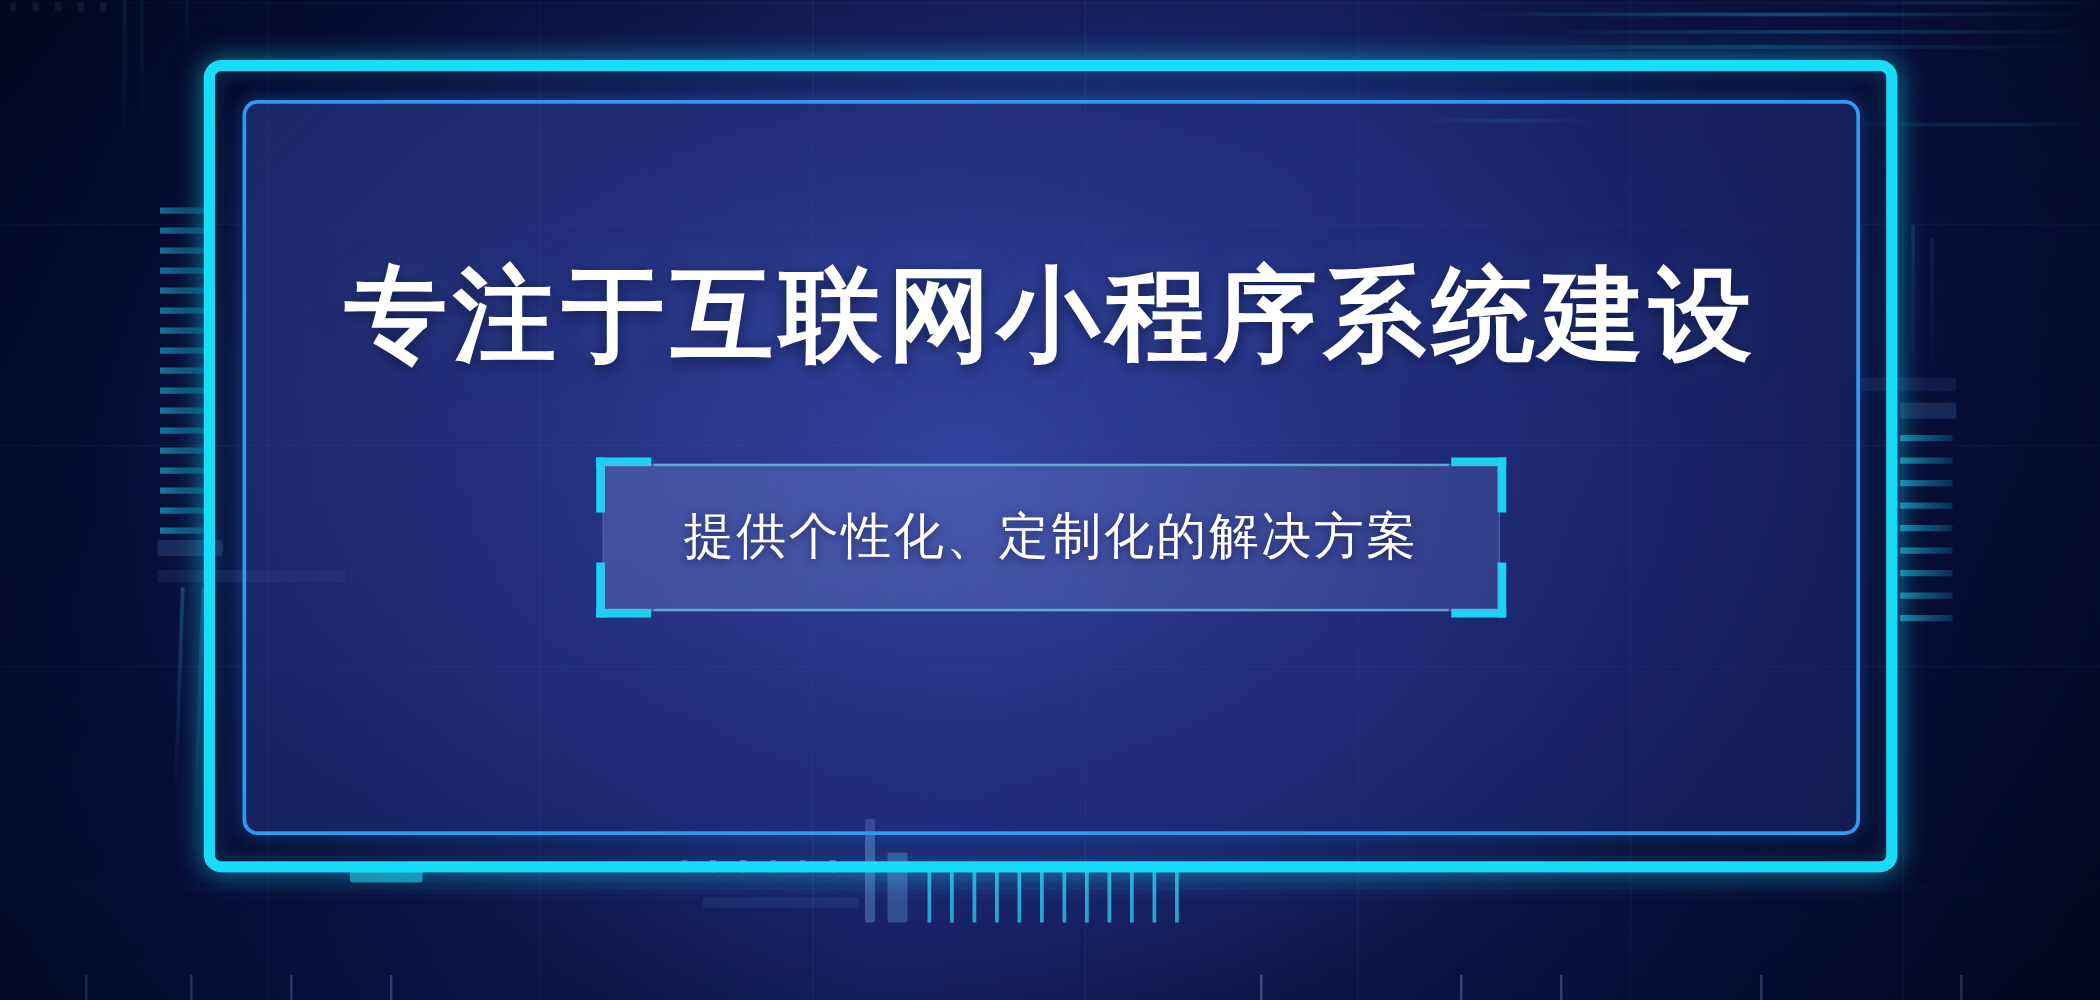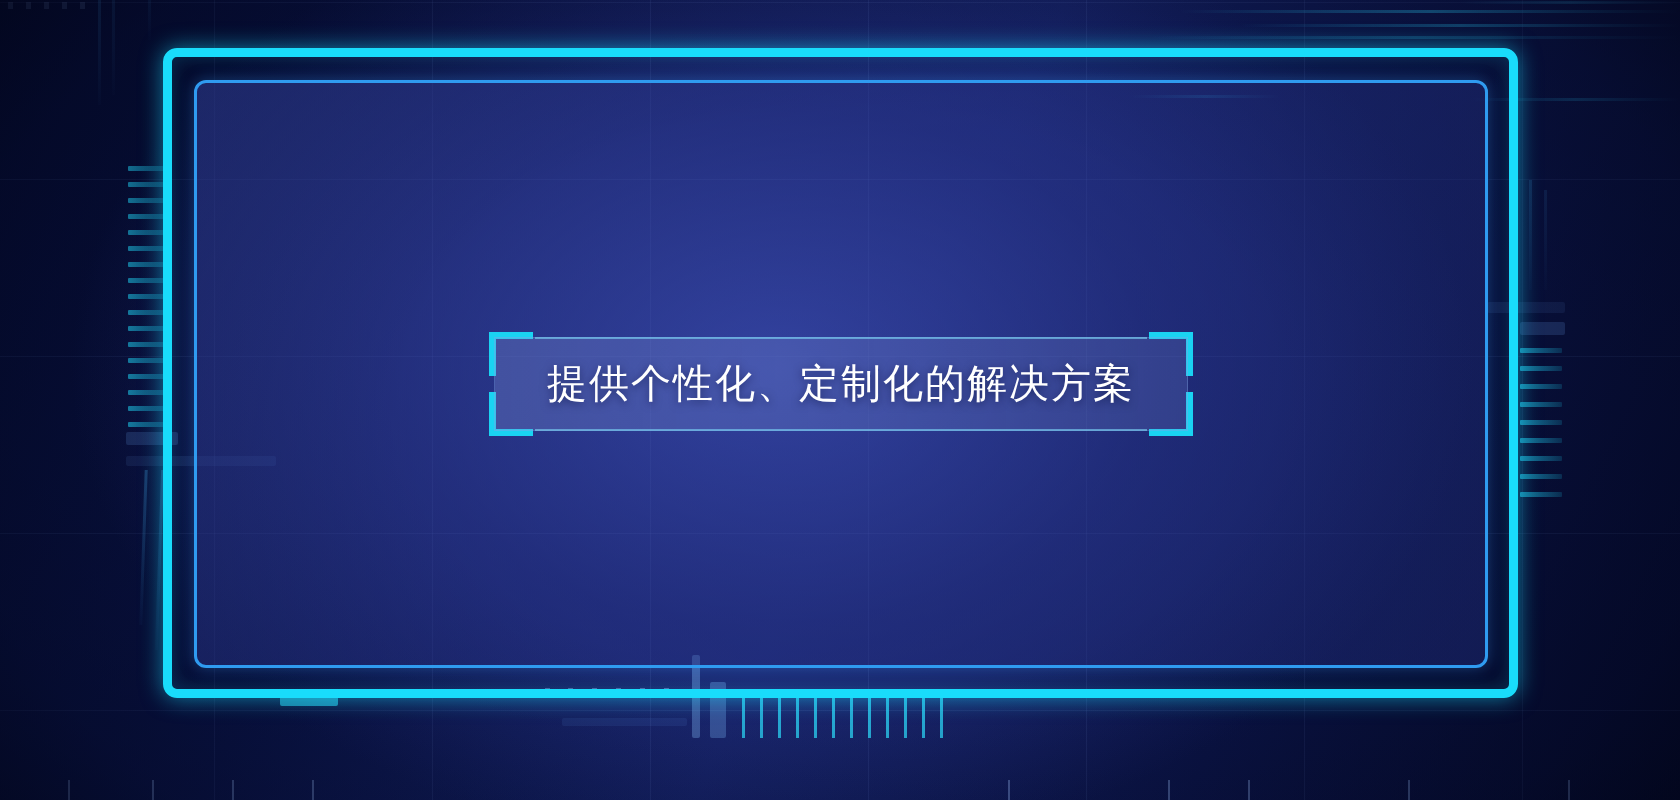--- a/index.html
+++ b/index.html
@@ -130,21 +130,21 @@
     margin-top: 48px;
     transform: translateY(-14px);
   }
   .sub-box {
     position: relative;
     padding: 17px 48px 19px 48px;
     background: linear-gradient(to right, rgba(130,150,220,0.30), rgba(120,140,215,0.22));
     border: 1px solid rgba(130,180,240,0.25);
   }
   .subtitle {
-    margin: 4px;
+    margin: 16px;
     color: #ffffff;
     font-size: 40px;
     font-weight: 400;
     letter-spacing: 2px;
     line-height: 1.2;
     white-space: nowrap;
     text-shadow: 0 2px 8px rgba(4,10,50,0.55);
   }
   
   .corner {
@@ -267,20 +267,21 @@
     <div class="tick-v" style="left:1568px; top:780px; height:20px;"></div>
 
     <div class="vignette"></div>
   </div>
 
   <div class="frame-outer"></div>
   <div class="frame-inner"></div>
 
   <div class="content">
 
+    <h1 class="headline">专注于互联网小程序系统建设</h1>
 
     <div class="sub-wrap">
       <span class="corner tl"></span>
       <span class="corner tr"></span>
       <span class="corner bl"></span>
       <span class="corner br"></span>
       <div class="sub-box">
         <span class="sub-rule top"></span>
         <span class="sub-rule bot"></span>
         <p class="subtitle">提供个性化、定制化的解决方案</p>

